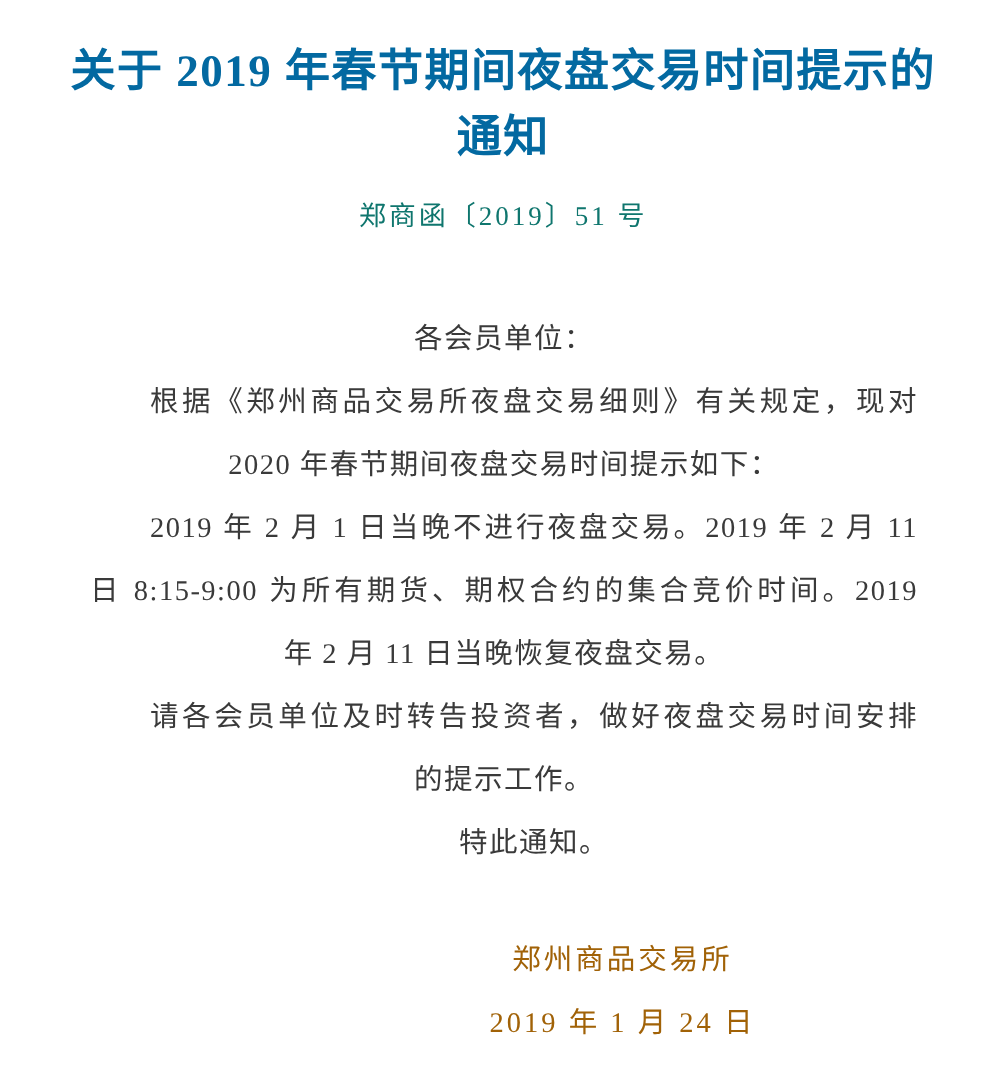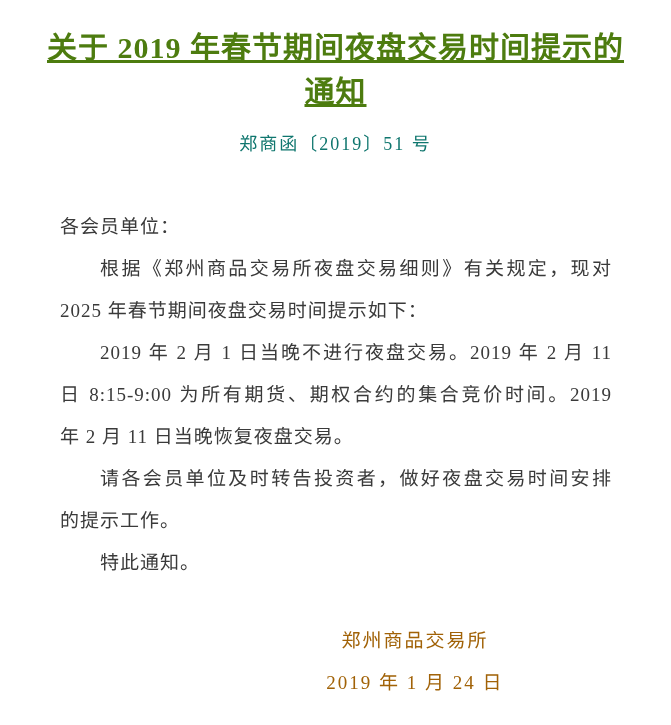--- a/index.html
+++ b/index.html
@@ -19,22 +19,21 @@
     position: absolute;
     top: 26px;
     left: 0;
     right: 0;
     margin: 0;
     text-align: center;
     font-size: 30px;
     font-weight: 700;
     line-height: 44px;
     letter-spacing: 1px;
-    color: #4d7c0f;
-    text-decoration: underline;
+    color: #0369a1;
   }
   .title-line {
     display: block;
   }
   .doc-number {
     position: absolute;
     top: 129px;
     left: 0;
     right: 0;
     text-align: center;
@@ -47,21 +46,21 @@
     top: 206px;
     left: 60px;
     width: 552px;
     font-size: 19px;
     line-height: 42px;
     letter-spacing: 1px;
     color: #3a3a3a;
   }
   .line {
     height: 42px;
-    text-align: left;
+    text-align: center;
   }
   .line.indent {
     text-indent: 40px;
   }
   .line.stretch {
     text-align: justify;
     text-align-last: justify;
     text-justify: inter-character;
   }
   .signature {
@@ -87,21 +86,21 @@
   <h1 class="title">
     <span class="title-line">关于 2019 年春节期间夜盘交易时间提示的</span>
     <span class="title-line">通知</span>
   </h1>
 
   <div class="doc-number">郑商函〔2019〕51 号</div>
 
   <div class="body-text">
     <div class="line">各会员单位：</div>
     <div class="line indent stretch">根据《郑州商品交易所夜盘交易细则》有关规定，现对</div>
-    <div class="line">2025 年春节期间夜盘交易时间提示如下：</div>
+    <div class="line">2020 年春节期间夜盘交易时间提示如下：</div>
     <div class="line indent stretch">2019 年 2 月 1 日当晚不进行夜盘交易。2019 年 2 月 11</div>
     <div class="line stretch">日 8:15-9:00 为所有期货、期权合约的集合竞价时间。2019</div>
     <div class="line">年 2 月 11 日当晚恢复夜盘交易。</div>
     <div class="line indent stretch">请各会员单位及时转告投资者，做好夜盘交易时间安排</div>
     <div class="line">的提示工作。</div>
     <div class="line indent">特此通知。</div>
   </div>
 
   <div class="signature">
     <div class="sig-line">郑州商品交易所</div>

